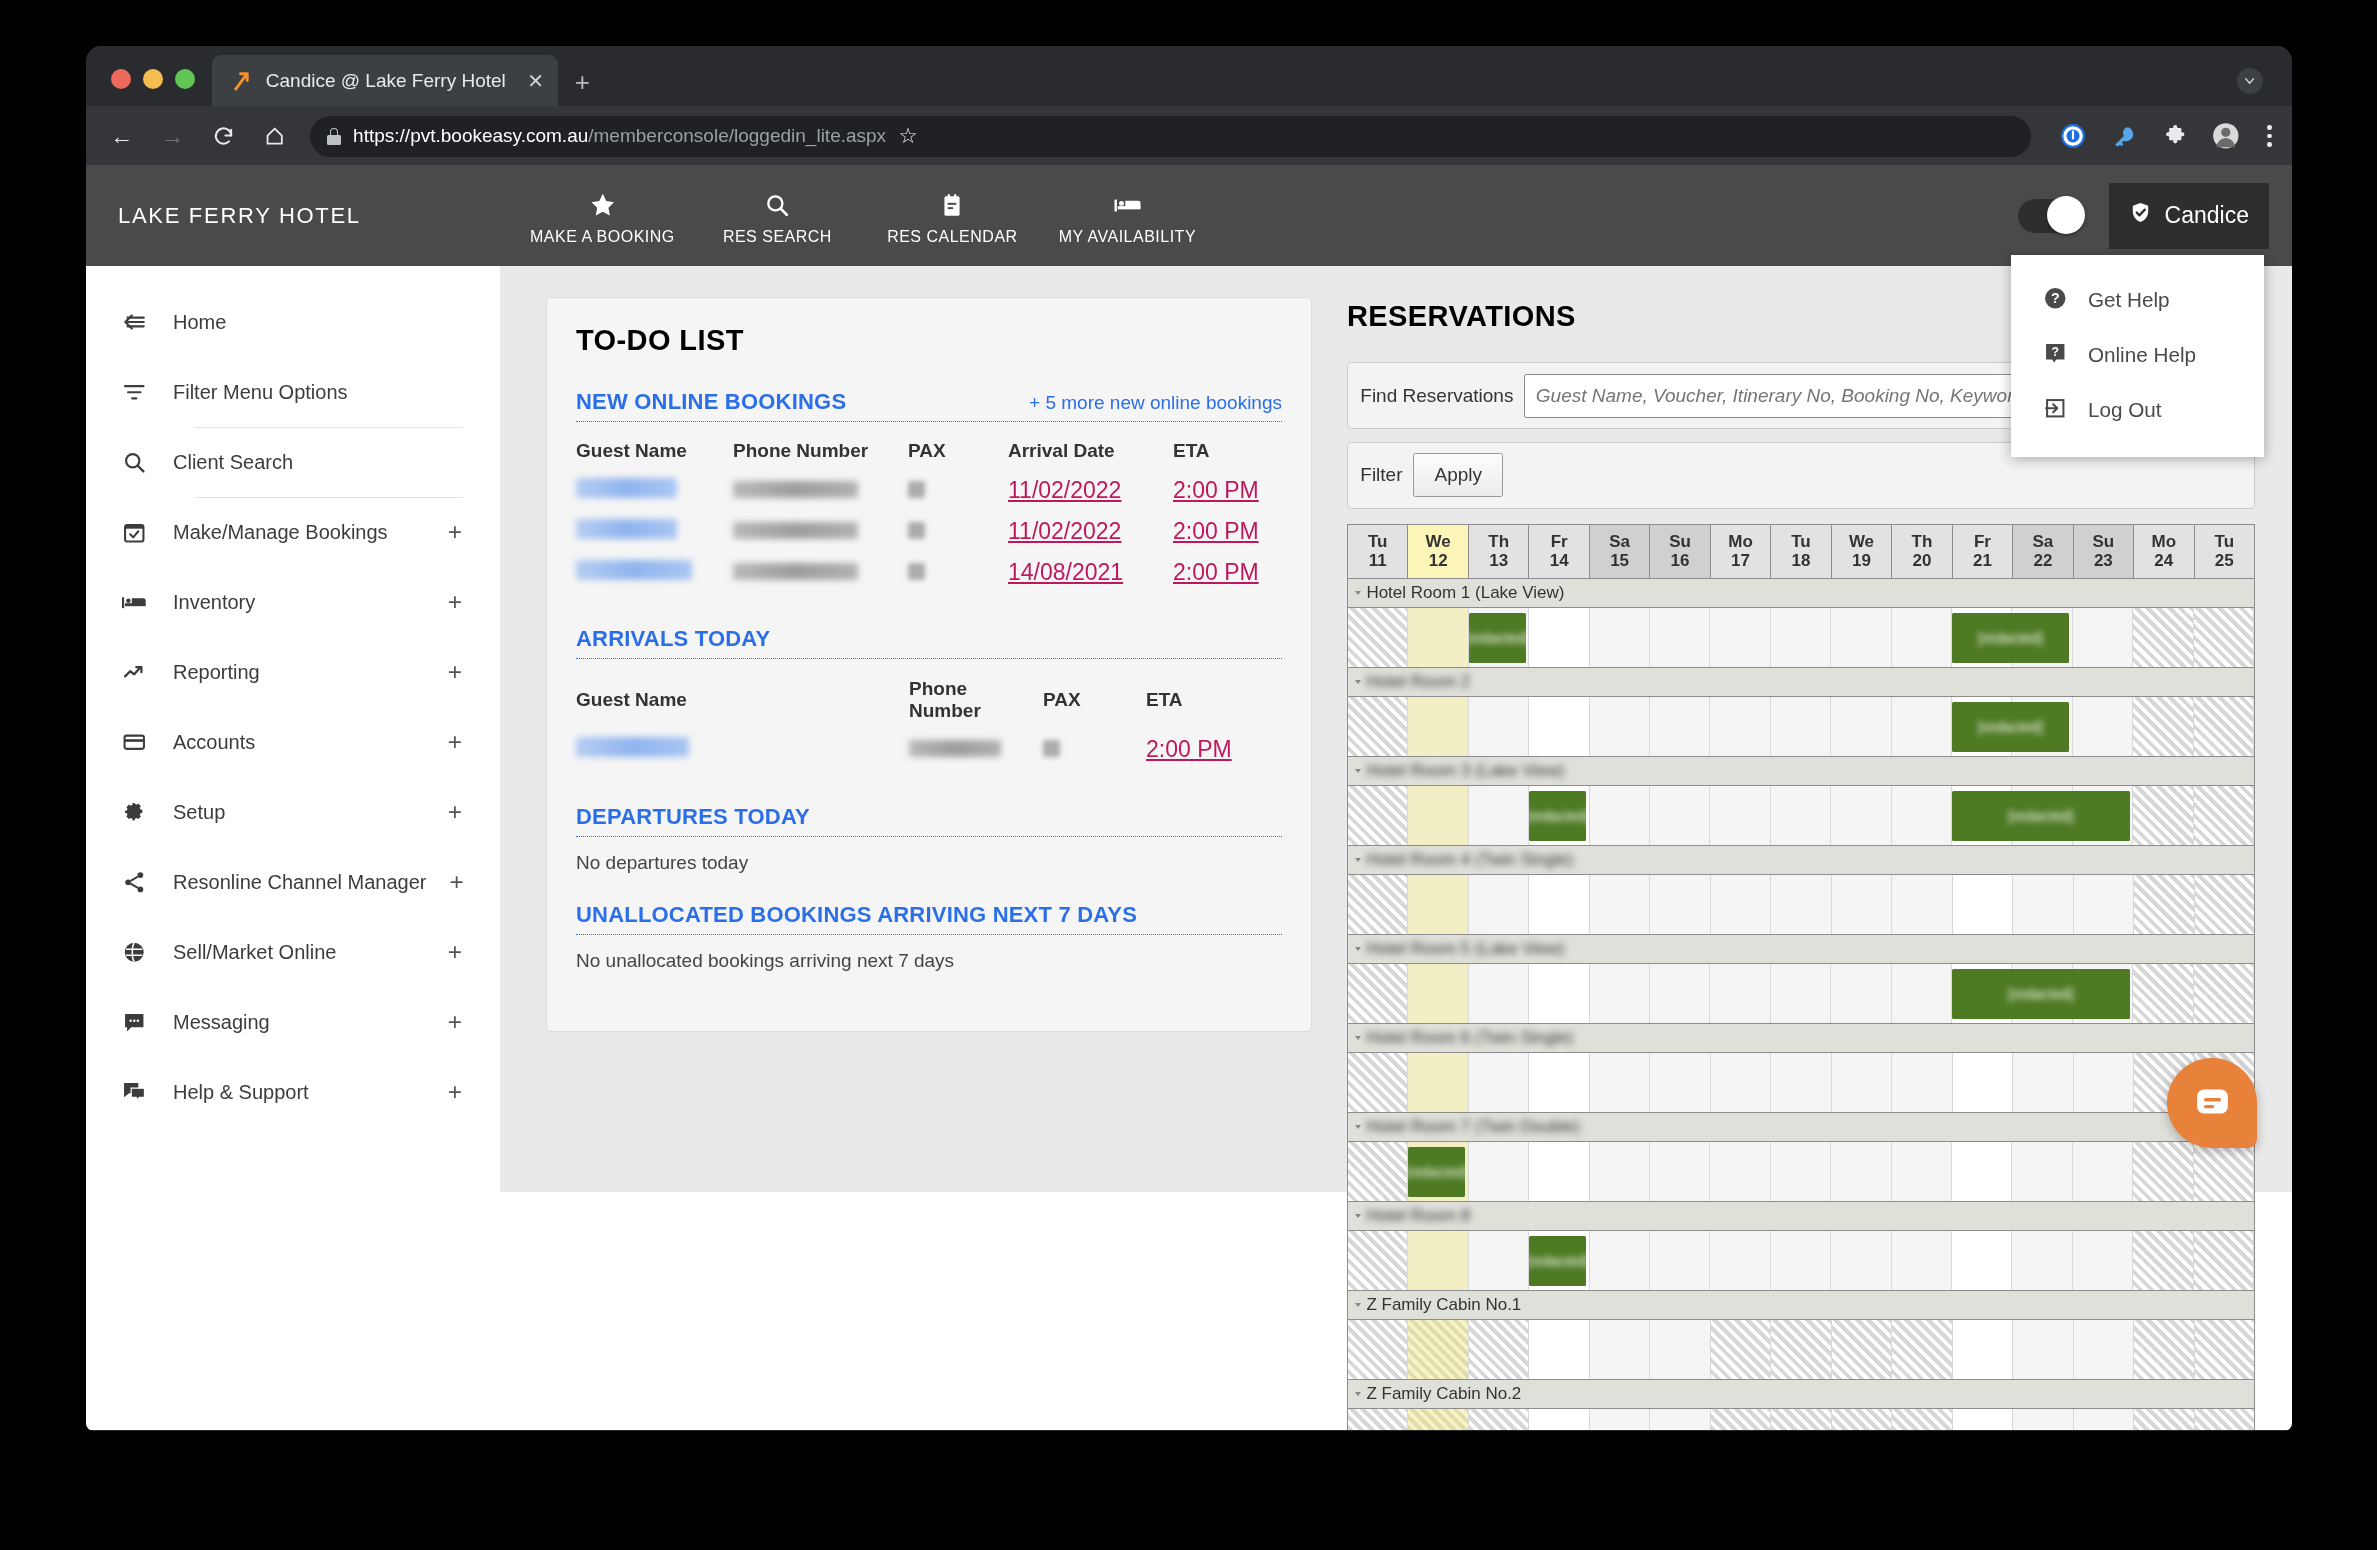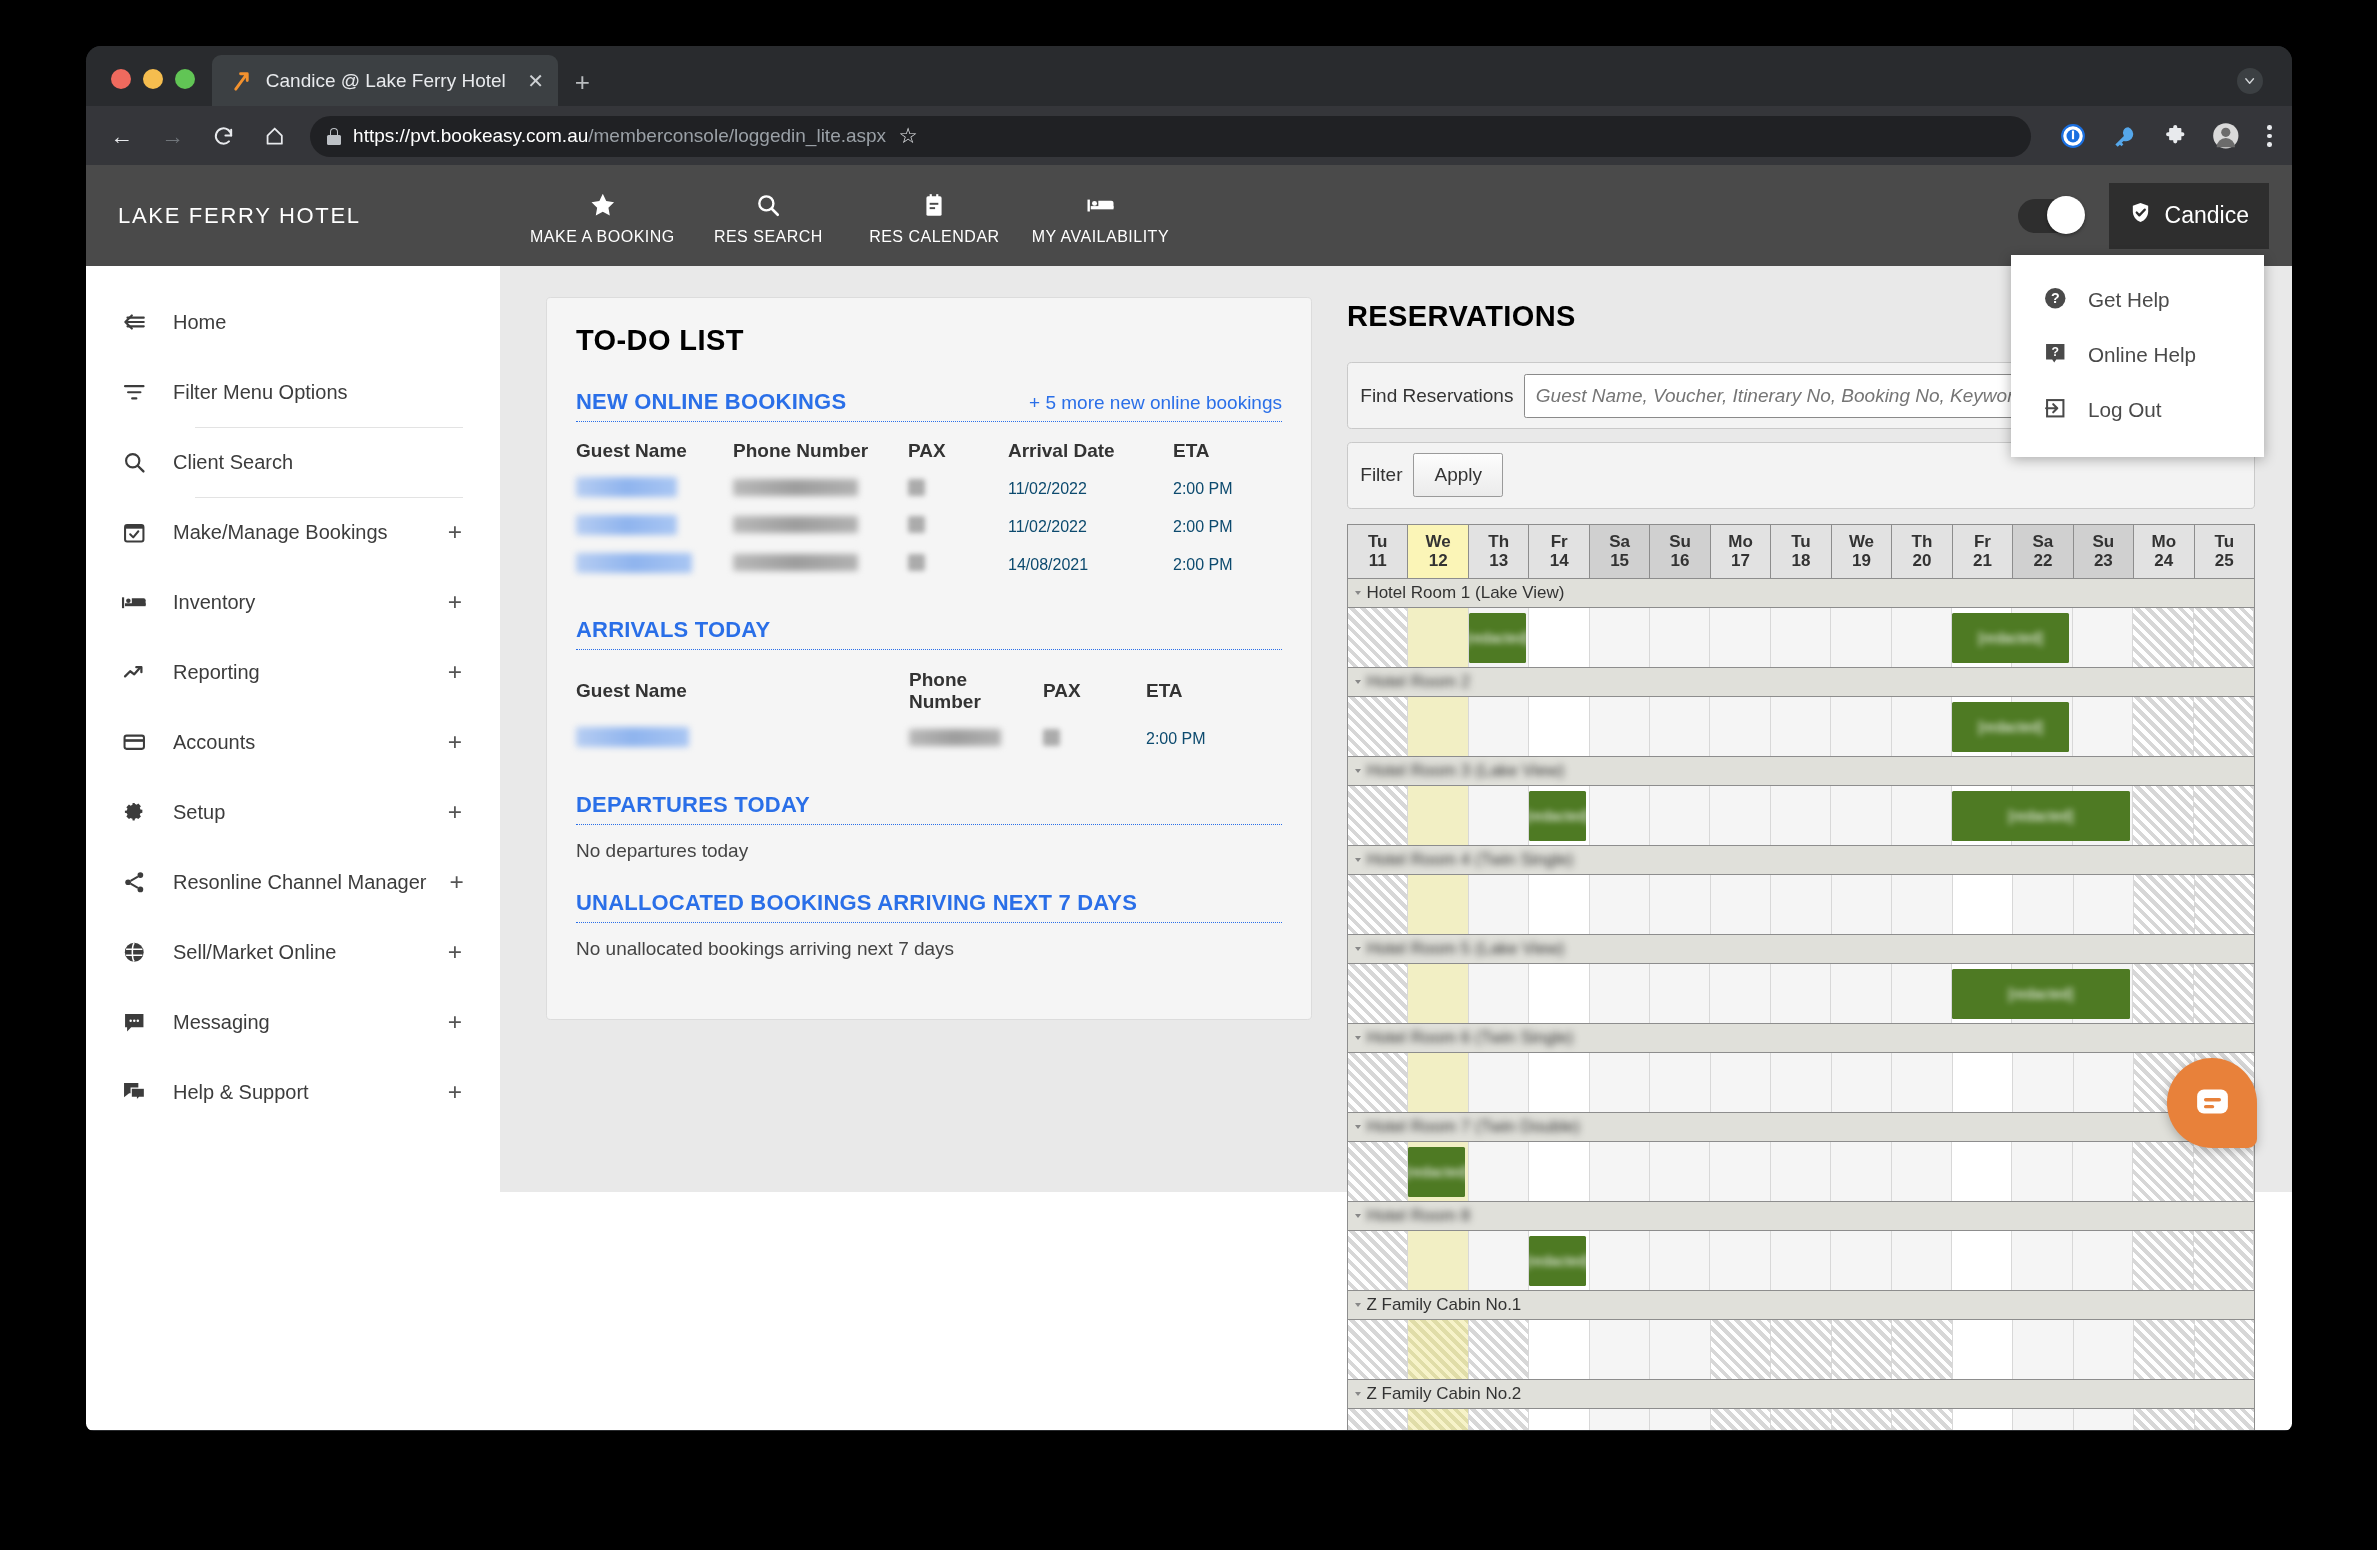--- a/index.html
+++ b/index.html
@@ -82,21 +82,21 @@
 
   
   #app-header {
     height: 101px; background: #4a4a4a;
     display: flex; align-items: center; position: relative;
   }
   #brand-title {
     color: #ffffff; font-size: 22px; letter-spacing: 1.7px;
     padding-left: 32px; width: 414px; font-weight: 400;
   }
-  #header-nav { display: flex; gap: 4px; margin-left: 21.4px; }
+  #header-nav { display: flex; gap: 13px; margin-left: 21.4px; }
   .header-nav-item {
     width: 162px; display: flex; flex-direction: column; align-items: center;
     gap: 7.7px; color: #fff; padding-top: 4.6px;
   }
   .header-nav-item .hn-icon { height: 31px; display: flex; align-items: center; justify-content: center; }
   .header-nav-item .hn-label { font-size: 16px; letter-spacing: 0.5px; white-space: nowrap; }
 
   #header-right { position: absolute; right: 23px; top: 0; height: 101px;
                   display: flex; align-items: center; gap: 24.5px; }
   #header-toggle {
@@ -151,21 +151,21 @@
     border-radius: 4.6px; padding: 26px 29px 31px 29px; align-self: flex-start;
   }
   #todo-title { font-size: 29px; font-weight: bold; color: #000; letter-spacing: 0.4px; margin-bottom: 32px; }
   .todo-section { margin-bottom: 7.7px; }
   .todo-head-row { display: flex; justify-content: space-between; align-items: baseline; }
   .todo-section-title { color: #2a6fe8; font-size: 22px; font-weight: bold; letter-spacing: 0.2px; }
   .todo-more-link { color: #2a6fe8; font-size: 19px; }
   .todo-rule { border-bottom: 1.5px dotted #2a6fe8; margin: 6.1px 0 10.7px 0; height: 0; }
   table.todo-table { width: 100%; border-collapse: collapse; }
   table.todo-table th { text-align: left; font-size: 19px; color: #333; font-weight: bold; padding: 7.7px 0; }
-  table.todo-table td { font-size: 16px; color: #0c4a6e; padding: 6.9px 0; }
+  table.todo-table td { font-size: 23px; color: #be185d; padding: 6.9px 0; text-decoration: underline; }
   .redacted-name { display: inline-block; height: 20px; border-radius: 2.3px;
         background: linear-gradient(90deg,#b6cdf2,#8fb4ee,#a9c6f3); filter: blur(3.1px); }
   .redacted-phone { display: inline-block; height: 17px; border-radius: 2.3px;
         background: linear-gradient(90deg,#b9b9b9,#9d9d9d,#b2b2b2); filter: blur(3.1px); }
   .redacted-pax { display: inline-block; width: 17px; height: 17px; border-radius: 2.3px;
         background: #ababab; filter: blur(2.7px); }
   .todo-empty { font-size: 19px; color: #444; padding: 4.6px 0 20px 0; }
   .todo-gap { height: 26px; }
 
   

